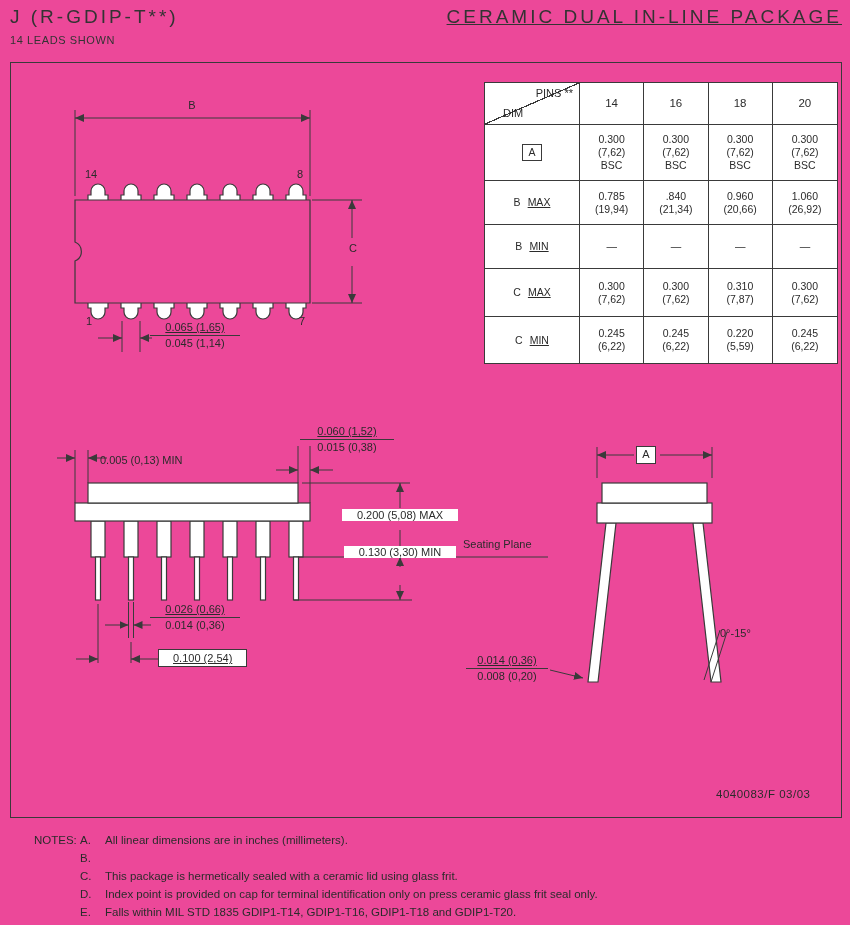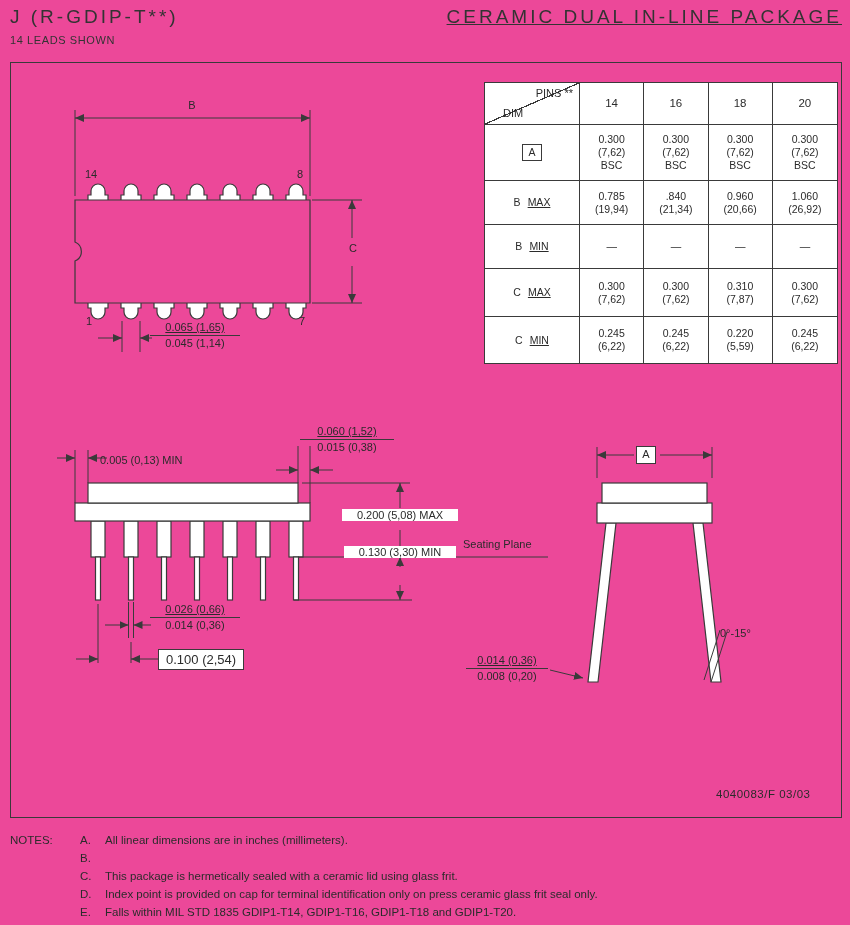--- a/index.html
+++ b/index.html
@@ -8,21 +8,21 @@
   .page { position:relative; width:850px; height:925px; background:#ec4899; overflow:hidden; }
   .abs { position:absolute; }
   .title { font-size:19px; letter-spacing:3px; white-space:nowrap; color:#333; }
   .sub { font-size:11px; letter-spacing:0.6px; white-space:nowrap; color:#333; }
   .frame { left:10px; top:62px; width:832px; height:756px; border:1.5px solid #3a3a3a; }
   .dim { position:absolute; font-size:11px; white-space:nowrap; color:#2b2b2b; }
   .ctr { text-align:center; }
   .frac { position:absolute; font-size:11px; line-height:13px; text-align:center; color:#2b2b2b; }
   .frac .top { display:block; border-bottom:1.2px solid #3a3a3a; padding-bottom:1px;text-decoration:underline; }
   .frac .bot { display:block; padding-top:1px; }
-  .boxed { position:absolute; border:1.2px solid #3a3a3a; font-size:13px; padding:2px 7px; white-space:nowrap; background:#fff; }
+  .boxed { position:absolute; border:1.2px solid #3a3a3a; font-size:11px; padding:2px 14px; white-space:nowrap; background:#fff;text-decoration:underline; }
   .databox { position:absolute; border:1.2px solid #3a3a3a; font-size:11px; width:20px; height:18px; text-align:center; line-height:15px; background:#fff; }
   
   .dtable { left:484px; top:82px; width:354px; border:1.3px solid #3a3a3a; display:grid;
             grid-template-columns:95px 1fr 1fr 1fr 1fr;
             grid-template-rows:42px 56px 44px 44px 48px 46px; background:#fff; }
   .dtc { border-right:1px solid #3a3a3a; border-bottom:1px solid #3a3a3a; display:flex;
          align-items:center; justify-content:center; font-size:10.5px; line-height:13px;
          text-align:center; white-space:pre-line; }
   .lc { border-right:none; }
   .br { border-bottom:none; }
@@ -31,21 +31,21 @@
     background:linear-gradient(to bottom right, transparent calc(50% - 0.6px), #3a3a3a calc(50% - 0.6px), #3a3a3a calc(50% + 0.6px), transparent calc(50% + 0.6px)); }
   .corner-top { position:absolute; top:4px; right:6px; font-size:11px; }
   .corner-bot { position:absolute; bottom:4px; left:18px; font-size:11px; }
   .dtl { gap:7px; }
   .dt-letter { display:inline-block; }
   .dt-qual { display:inline-block;text-decoration:underline; }
   .dt-datum { display:inline-block; border:1.2px solid #3a3a3a; padding:1px 5px; }
   
   .notes { left:10px; top:831px; width:834px; font-size:11.5px; color:#2b2b2b; }
   .note-row { display:grid; grid-template-columns:70px 25px 1fr; line-height:18px; }
-  .note-label { font-size:11.5px; }
+  .note-label { font-size:11.5px;margin-left:24px; }
   .ln { stroke:#3a3a3a; stroke-width:1; fill:none; }
   .ol { stroke:#3a3a3a; stroke-width:1.2; fill:#fff; }
 </style>
 </head>
 <body>
 
 <div class="page">
 
   <div class="abs title" style="left:10px; top:6px;">J (R-GDIP-T**)</div>
   <div class="abs sub" style="left:10px; top:34px;">14 LEADS SHOWN</div>

